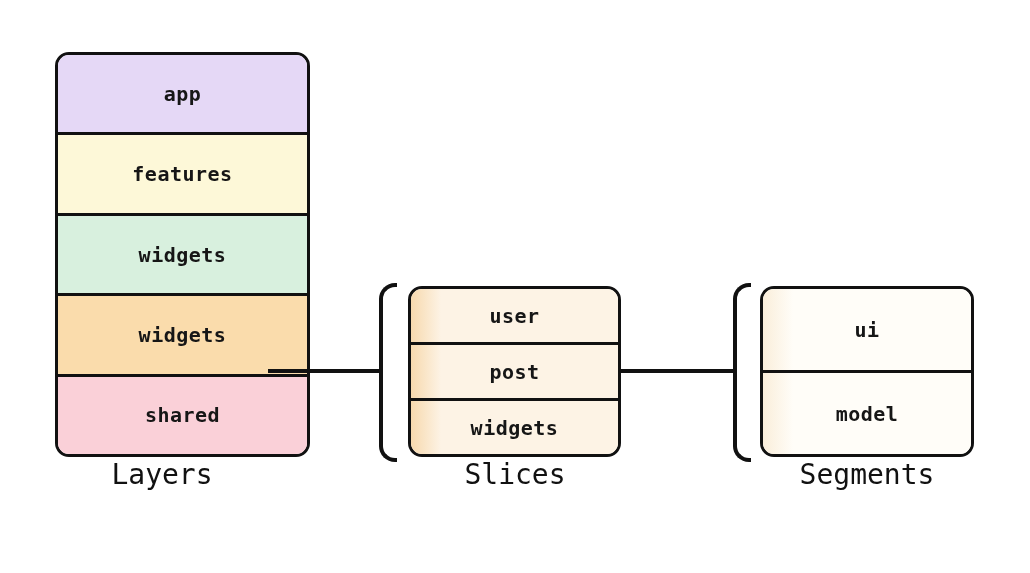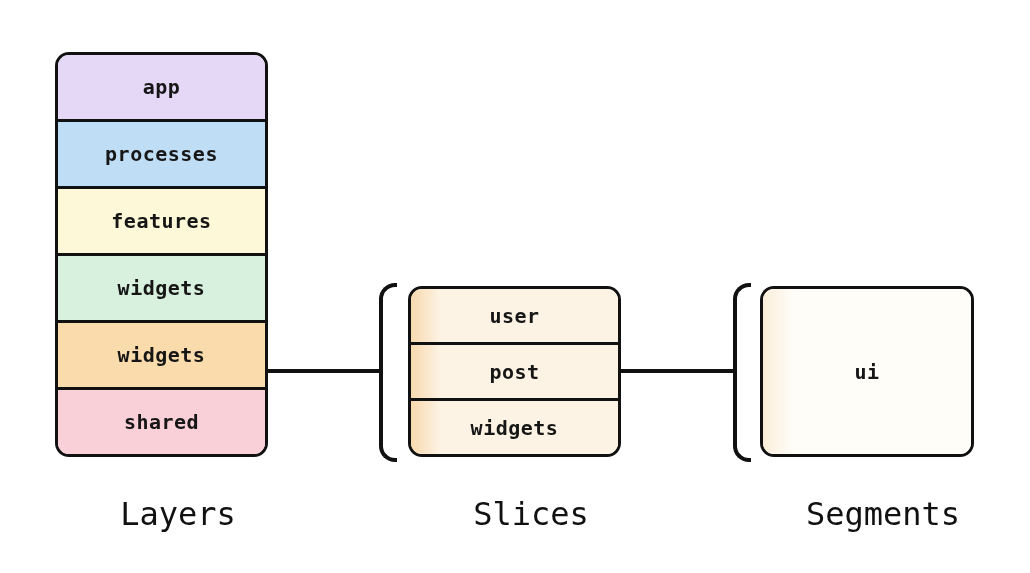--- a/index.html
+++ b/index.html
@@ -38,21 +38,21 @@
   .row + .row {
     border-top: 3.5px solid #111111;
   }
   .row.solid {
     background: var(--base);
   }
   .row.fade {
     background: linear-gradient(90deg, var(--accent) 0px, var(--base) 30px);
     text-align: center;
   }
-  #layers-box   { left: 55px;  top: 52px;  width: 213px; height: 405px; }
+  #layers-box   { left: 55px;  top: 52px;  width: 255px; height: 405px; }
   #slices-box   { left: 408px; top: 286px; width: 213px; height: 171px; }
   #segments-box { left: 760px; top: 286px; width: 214px; height: 171px; }
 
   .connector {
     position: absolute;
     height: 3.5px;
     background: #111111;
   }
   #connector-1 { left: 268px; top: 369px; width: 113px; }
   #connector-2 { left: 621px; top: 369px; width: 114px; }
@@ -65,40 +65,38 @@
     border-right: none;
     border-radius: 16px 0 0 16px;
     box-sizing: border-box;
     background: transparent;
   }
   #bracket-1 { left: 379px; top: 283px; }
   #bracket-2 { left: 733px; top: 283px; }
 
   .group-label {
     position: absolute;
-    top: 495px;
+    top: 458px;
     transform: translateX(-50%);
-    font-size: 32px;
+    font-size: 28px;
     font-weight: normal;
     color: #111111;
     white-space: nowrap;
-    margin-left: 16px;
   }
   #label-layers   { left: 162px; }
   #label-slices   { left: 515px; }
   #label-segments { left: 867px; }
 </style>
 </head>
 <body>
 
 <div class="canvas">
 
   <div class="box" id="layers-box">
     <div class="row solid" style="--base: #e5d8f6;">app</div>
-    <div class="row solid" style="--base: #c0ddf6;">processes</div>
     <div class="row solid" style="--base: #fdf8d8;">features</div>
     <div class="row solid" style="--base: #d8f0de;">widgets</div>
     <div class="row solid" style="--base: #fadcac;">widgets</div>
     <div class="row solid" style="--base: #fad0d8;">shared</div>
   </div>
 
   <div class="connector" id="connector-1"></div>
 
   <div class="bracket" id="bracket-1"></div>
 
@@ -107,19 +105,20 @@
     <div class="row fade" style="--base: #fdf3e5; --accent: #f7d9ae;">post</div>
     <div class="row fade" style="--base: #fdf3e5; --accent: #f7d9ae;">widgets</div>
   </div>
 
   <div class="connector" id="connector-2"></div>
 
   <div class="bracket" id="bracket-2"></div>
 
   <div class="box" id="segments-box">
     <div class="row fade" style="--base: #fffdf8; --accent: #faeeda;">ui</div>
+    <div class="row fade" style="--base: #fffdf8; --accent: #faeeda;">model</div>
   </div>
 
   <div class="group-label" id="label-layers">Layers</div>
   <div class="group-label" id="label-slices">Slices</div>
   <div class="group-label" id="label-segments">Segments</div>
 
 </div>
 
 </body></html>

